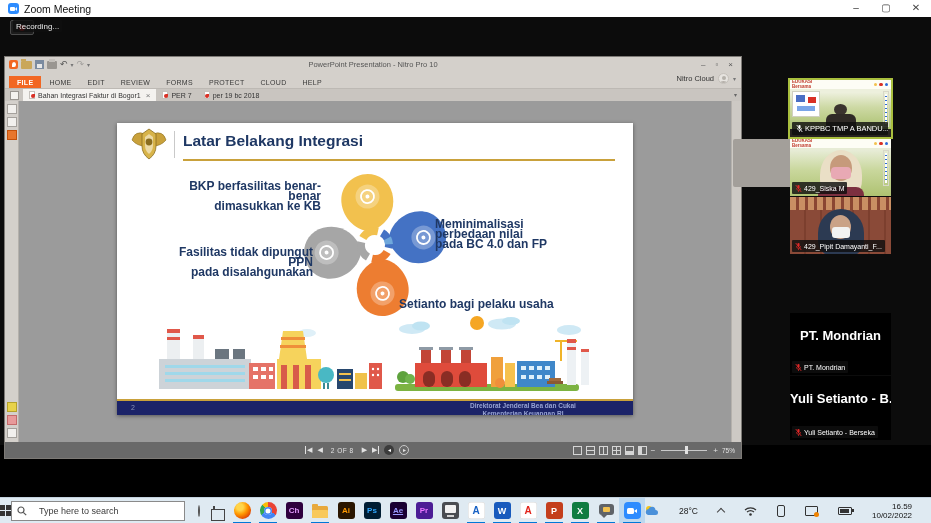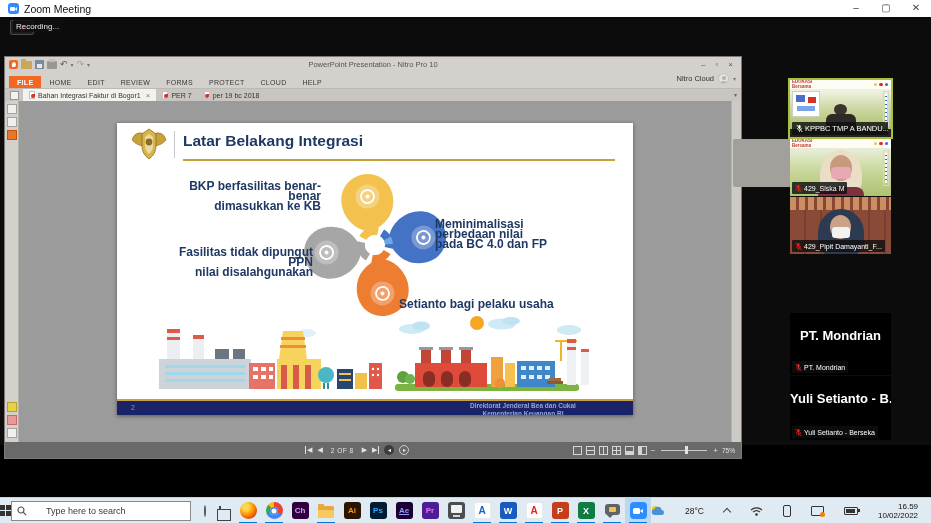--- a/index.html
+++ b/index.html
@@ -129,21 +129,21 @@
   .micoff { flex:0 0 auto; }
   .bigname { position:absolute; left:0; right:0; top:15px; text-align:center; color:#fff; font-weight:bold; font-size:13px; white-space:nowrap; }
   .djp-text { position:absolute; left:0; right:0; top:36px; text-align:center; color:#2f6bd8; font-weight:bold; font-size:9px; }
 
   
   .taskbar { position:absolute; left:0; top:497px; width:931px; height:26px; background:#dfeaf2;
     display:flex; align-items:center; border-top:1px solid #c3d2de; }
   .startbtn { width:42px; height:26px; display:flex; align-items:center; justify-content:center; }
   .startlogo { display:grid; grid-template-columns:5px 5px; grid-template-rows:5px 5px; gap:1px; transform:skewY(0deg); }
   .startlogo i { background:#333; }
-  .searchbox { width:180px; height:20px; background:#fff; border:1px solid #8a8a8a; display:flex; align-items:center; padding:0 5px; gap:19px; }
+  .searchbox { width:180px; height:20px; background:#fff; border:1px solid #8a8a8a; display:flex; align-items:center; padding:0 5px; gap:12px; }
   .searchbox input { border:none; outline:none; font-size:9px; color:#333; width:140px; font-family:"Liberation Sans",sans-serif; background:transparent; }
   .searchbox input::placeholder { color:#3b3b3b; }
   .cortana { width:12px; height:12px; border:1.5px solid #555; border-radius:50%; margin:0 13px; }
   .taskview { width:12px; height:10px; border:1px solid #444; position:relative; margin-right:6px; background:#dfeaf2; }
   .taskview::before { content:""; position:absolute; left:-3px; top:2px; width:12px; height:10px; border:1px solid #444; background:#dfeaf2; }
   .apps { display:flex; height:26px; margin-left:8px;text-align:right; }
   .slot { width:26px; height:26px; display:flex; align-items:center; justify-content:center; position:relative; }
   .slot.on::after { content:""; position:absolute; left:4px; right:4px; bottom:0; height:2px; background:#0078d7; }
   .slot.current { background:#bcd8ef; }
   .ico { width:17px; height:17px; border-radius:3px; display:flex; align-items:center; justify-content:center;
@@ -320,21 +320,21 @@
             </g>
           </svg>
 
           <span class="s-label r" style="right:312px; top:58px; width:150px;">
             <span>BKP berfasilitas benar-benar</span><br><span>dimasukkan ke KB</span>
           </span>
           <span class="s-label" style="left:318px; top:96px; width:150px;">
             <span>Meminimalisasi perbedaan nilai</span><br><span>pada BC 4.0 dan FP</span>
           </span>
           <span class="s-label r" style="left:40px; top:124px; width:156px;">
-            <span>Fasilitas tidak dipungut PPN</span><br><span>nilai disalahgunakan</span>
+            <span>Fasilitas tidak dipungut PPN</span><br><span>pada disalahgunakan</span>
           </span>
           <span class="s-label" style="left:282px; top:176px; width:170px;">
             <span>Setianto bagi pelaku usaha</span>
           </span>
 
           <svg class="cityscape" width="440" height="88" viewBox="0 0 440 88">
             <circle cx="320" cy="10" r="7" fill="#F5A623"></circle>
             <ellipse cx="255" cy="16" rx="13" ry="5" fill="#cfe9f5"></ellipse>
               <ellipse cx="264" cy="13" rx="9" ry="4.5" fill="#bfe3f2"></ellipse>
             <ellipse cx="345" cy="11" rx="14" ry="5.5" fill="#cfe9f5"></ellipse>

